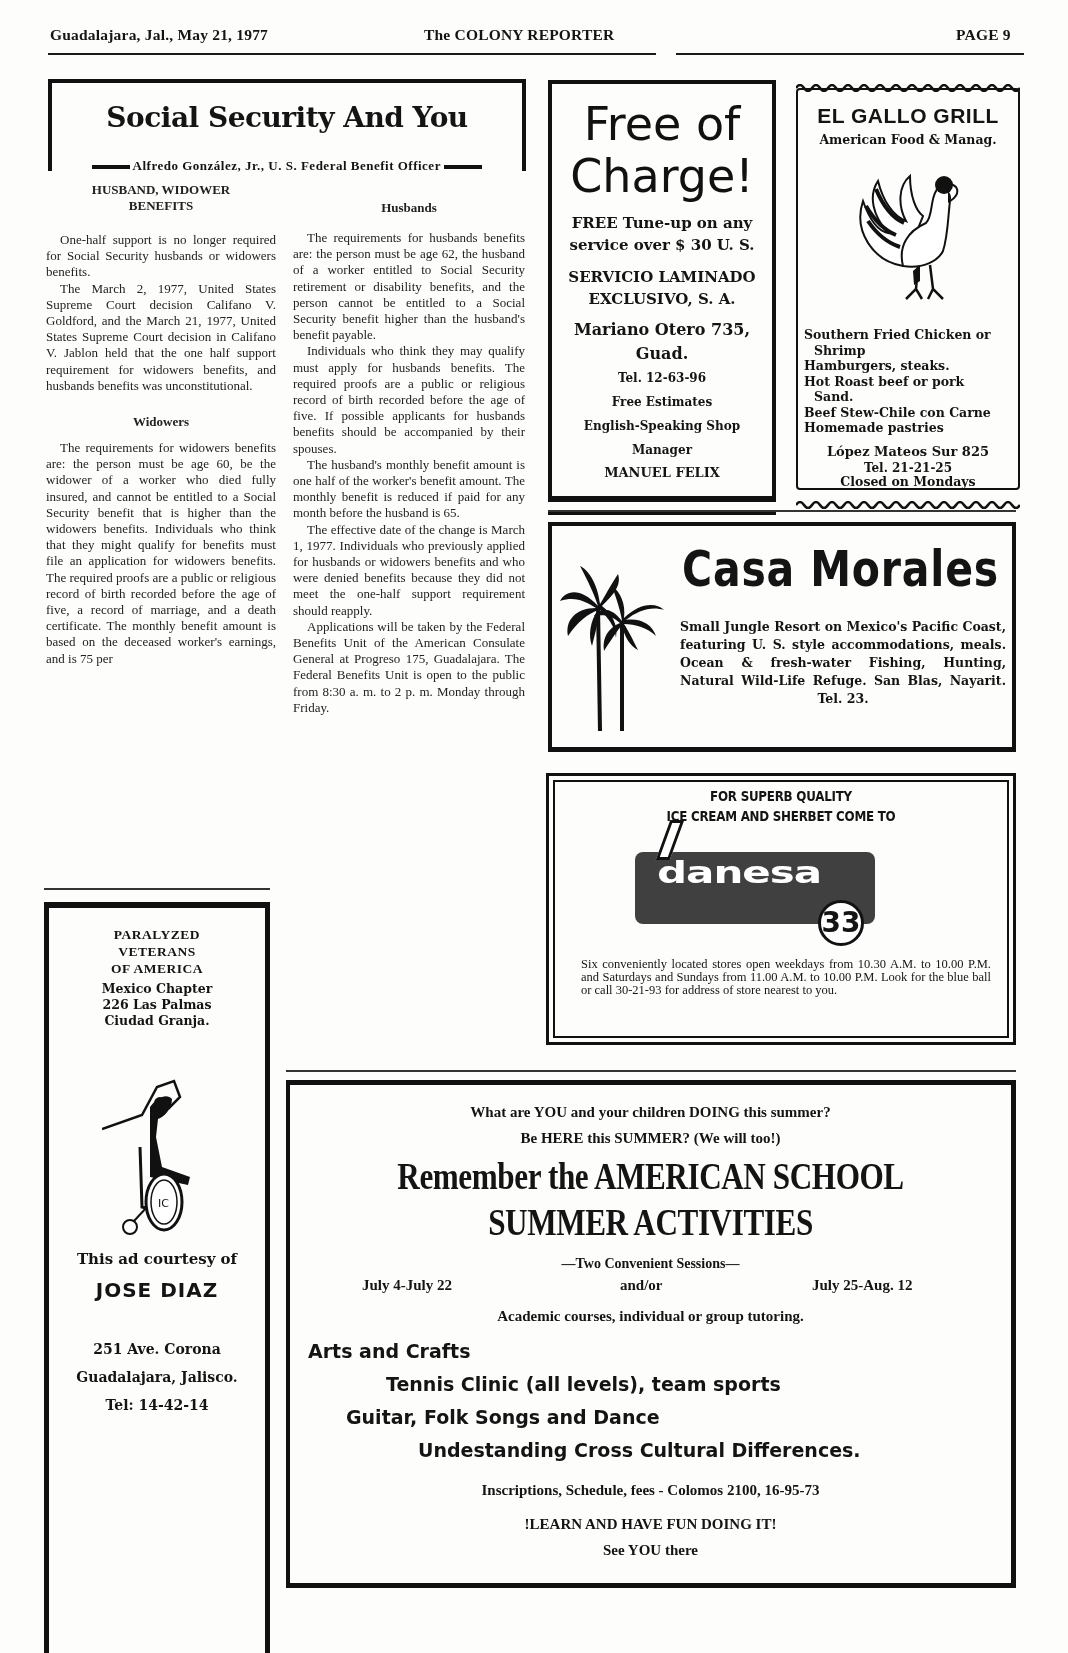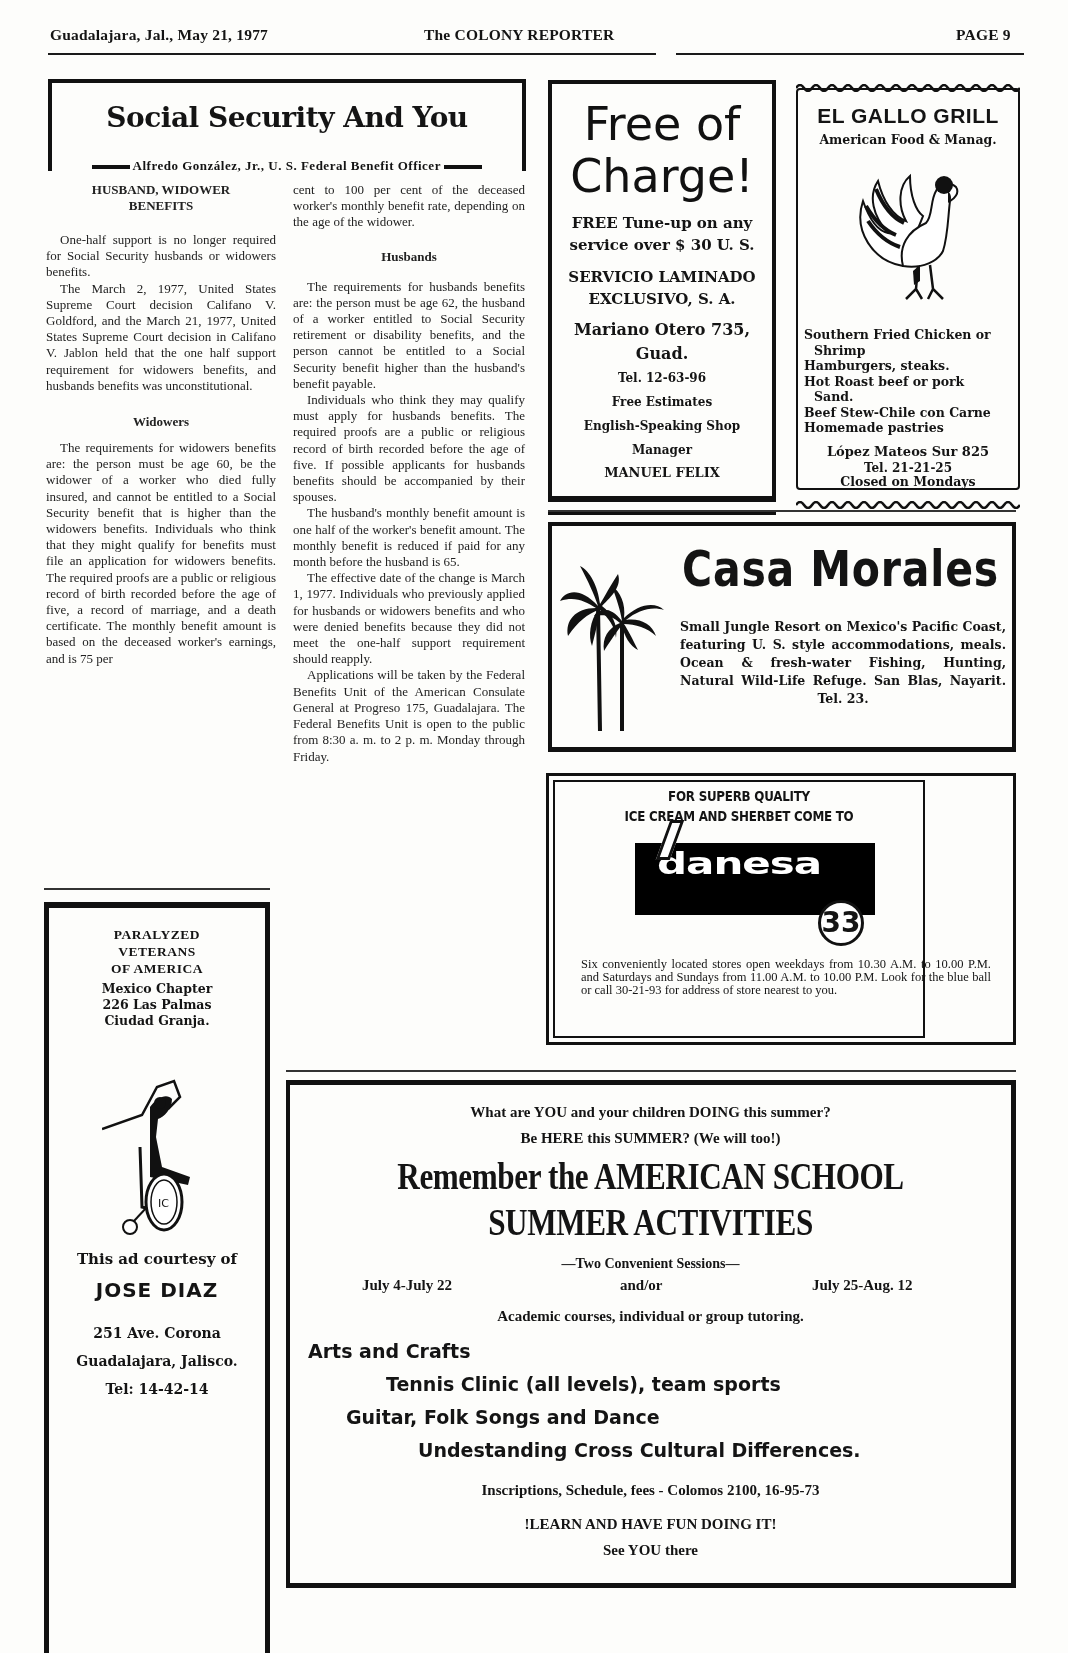--- a/index.html
+++ b/index.html
@@ -73,21 +73,20 @@
   <h3 style="padding:0 30px;">HUSBAND, WIDOWER BENEFITS</h3>
   <div style="height:18px"></div>
   <p>One-half support is no longer required for Social Security husbands or widowers benefits.</p>
   <p>The March 2, 1977, United States Supreme Court decision Califano V. Goldford, and the March 21, 1977, United States Supreme Court decision in Califano V. Jablon held that the one half support requirement for widowers benefits, and husbands benefits was unconstitutional.</p>
   <h3 class="sub" style="margin-top:20px;">Widowers</h3>
   <p>The requirements for widowers benefits are: the person must be age 60, be the widower of a worker who died fully insured, and cannot be entitled to a Social Security benefit that is higher than the widowers benefits. Individuals who think that they might qualify for benefits must file an application for widowers benefits. The required proofs are a public or religious record of birth recorded before the age of five, a record of marriage, and a death certificate. The monthly benefit amount is based on the deceased worker's earnings, and is 75 per</p>
 </div>
 <div class="abs" style="left:44px;top:888px;width:226px;height:2px;background:#333;"></div>
 
 <div class="abs col" style="left:293px;top:182px;width:232px;">
-  <p style="text-indent:0">cent to 100 per cent of the deceased worker's monthly benefit rate, depending on the age of the widower.</p>
   <h3 class="sub" style="margin:18px 0 14px;">Husbands</h3>
   <p>The requirements for husbands benefits are: the person must be age 62, the husband of a worker entitled to Social Security retirement or disability benefits, and the person cannot be entitled to a Social Security benefit higher than the husband's benefit payable.</p>
   <p>Individuals who think they may qualify must apply for husbands benefits. The required proofs are a public or religious record of birth recorded before the age of five. If possible applicants for husbands benefits should be accompanied by their spouses.</p>
   <p>The husband's monthly benefit amount is one half of the worker's benefit amount. The monthly benefit is reduced if paid for any month before the husband is 65.</p>
   <p>The effective date of the change is March 1, 1977. Individuals who previously applied for husbands or widowers benefits and who were denied benefits because they did not meet the one-half support requirement should reapply.</p>
   <p>Applications will be taken by the Federal Benefits Unit of the American Consulate General at Progreso 175, Guadalajara. The Federal Benefits Unit is open to the public from 8:30 a. m. to 2 p. m. Monday through Friday.</p>
 </div>
 
 <div class="abs box" style="left:548px;top:80px;width:228px;height:422px;border-width:4px 4px 6px 4px;">
   <div class="free-title" style="margin-top:14px;">Free of</div>
@@ -150,24 +149,24 @@
       <path d="M38 60 L40 185 M62 75 L62 185" stroke="#111" stroke-width="4"></path>
       <path d="M38 60 C20 40 5 45 0 55 C15 50 25 55 36 62 C15 62 5 75 8 90 C18 75 28 68 38 64 C30 75 28 90 32 100 C36 85 38 75 40 64 C48 72 55 80 56 92 C58 78 52 68 42 60 C52 50 62 40 58 28 C50 40 45 50 40 58 C38 40 30 25 20 20 C28 35 34 48 38 60 Z" fill="#111"></path>
       <path d="M62 75 C50 60 40 62 34 70 C45 68 52 70 60 77 C48 82 42 92 44 105 C52 92 58 84 62 79 C64 90 70 100 78 104 C72 92 68 84 64 78 C75 78 88 82 96 90 C92 78 80 72 66 74 C78 64 92 60 104 64 C95 55 78 58 64 72 C66 58 60 45 52 40 C56 52 60 62 62 75 Z" fill="#111"></path>
     </svg>
   </div>
   <div class="abs casa-title" style="left:130px;top:14px;">Casa Morales</div>
   <div class="abs casa-desc" style="left:128px;top:92px;width:326px;text-align-last:center;">Small Jungle Resort on Mexico's Pacific Coast, featuring U. S. style accommodations, meals. Ocean &amp; fresh-water Fishing, Hunting, Natural Wild-Life Refuge. San Blas, Nayarit. Tel. 23.</div>
 </div>
 
 <div class="abs" style="left:546px;top:773px;width:470px;height:272px;border:3px solid #111;"></div>
-<div class="abs" style="left:553px;top:780px;width:372px;height:258px;border:2.5px solid #111;">
+<div class="abs" style="left:553px;top:780px;width:456px;height:258px;border:2.5px solid #111;">
   <div class="danesa-head" style="margin-top:4px;">FOR SUPERB QUALITY</div>
   <div class="danesa-head">ICE CREAM AND SHERBET COME TO</div>
-  <div class="abs" style="left:80px;top:61px;width:240px;height:72px;background:#000000;">
+  <div class="abs" style="left:80px;top:70px;width:240px;height:72px;background:#404040;border-radius:8px;">
     <div class="abs sans" style="left:22px;top:4px;font-size:42px;font-weight:bold;color:#fff;letter-spacing:-1px;transform:scaleY(0.7);transform-origin:top left;">danesa</div>
   </div>
   <div class="abs" style="left:108px;top:38px;width:14px;height:40px;border:3px solid #111;background:#fff;transform:skewX(-20deg);"></div>
   <div class="abs sans" style="left:263px;top:118px;width:46px;height:46px;border:3px solid #111;border-radius:50%;background:#fff;font-size:28px;font-weight:bold;text-align:center;line-height:40px;">33</div>
   <div class="abs danesa-body" style="left:26px;top:176px;width:410px;">Six conveniently located stores open weekdays from 10.30 A.M. to 10.00 P.M. and Saturdays and Sundays from 11.00 A.M. to 10.00 P.M. Look for the blue ball or call 30-21-93 for address of store nearest to you.</div>
 </div>
 
 <div class="abs" style="left:44px;top:902px;width:226px;height:820px;border-width:6px 5px 5px 5px;border-style:solid;border-color:#111;">
   <div style="margin-top:18px;" class="pva-title">PARALYZED</div>
   <div class="pva-title">VETERANS</div>
@@ -183,21 +182,21 @@
       <path d="M38 80 L40 140 L48 142" fill="none" stroke="#111" stroke-width="3"></path>
       <ellipse cx="62" cy="135" rx="18" ry="28" fill="#fff" stroke="#111" stroke-width="3"></ellipse>
       <ellipse cx="62" cy="135" rx="13" ry="22" fill="none" stroke="#111" stroke-width="1.5"></ellipse>
       <text x="56" y="140" font-family="DejaVu Sans, sans-serif" font-size="11" fill="#111">IC</text>
       <circle cx="28" cy="160" r="7" fill="#fff" stroke="#111" stroke-width="2"></circle>
       <path d="M32 154 L45 140" stroke="#111" stroke-width="2"></path>
     </svg>
   </div>
   <div class="pva-addr" style="margin-top:8px;font-size:15px;">This ad courtesy of</div>
   <div class="pva-name" style="">JOSE DIAZ</div>
-  <div class="pva-addr" style="margin-top:12px;">251 Ave. Corona</div>
+  <div class="pva-addr" style="margin-top:28px;">251 Ave. Corona</div>
   <div class="pva-addr">Guadalajara, Jalisco.</div>
   <div class="pva-addr">Tel: 14-42-14</div>
 </div>
 
 <div class="abs" style="left:286px;top:1070px;width:730px;height:1.5px;background:#333;"></div>
 <div class="abs school" style="left:286px;top:1080px;width:730px;height:508px;border-width:5px 5px 5px 4px;border-style:solid;border-color:#111;">
   <div class="q" style="margin-top:14px;">What are YOU and your children DOING this summer?</div>
   <div class="q">Be HERE this SUMMER? (We will too!)</div>
   <div class="big" style="margin-top:2px;">Remember the AMERICAN SCHOOL</div>
   <div class="big">SUMMER ACTIVITIES</div>

